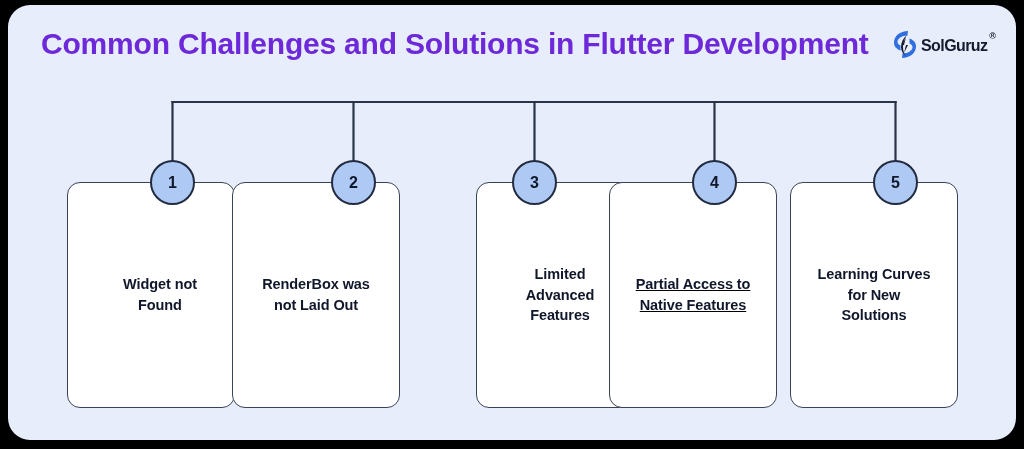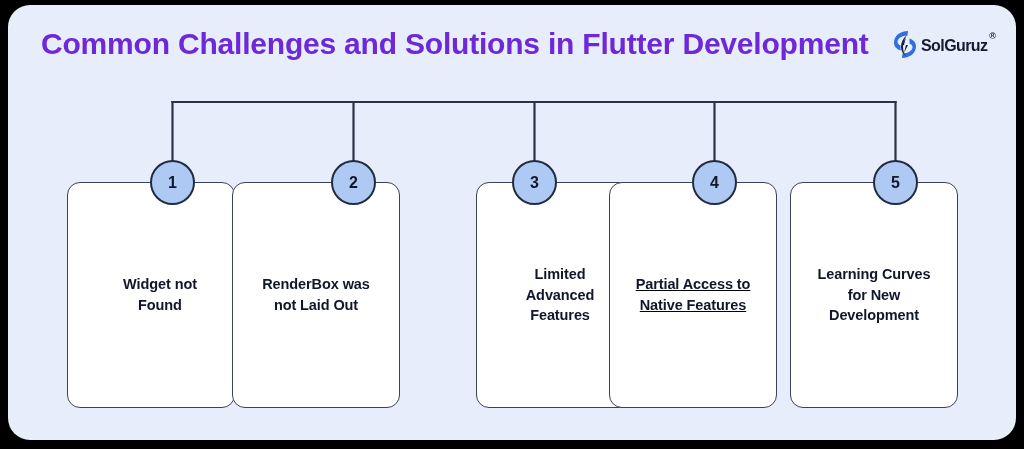--- a/index.html
+++ b/index.html
@@ -197,17 +197,17 @@
 Advanced
 Features</div>
     </div>
     <div class="card" style="left: 601px; text-decoration: underline;">
       <div class="card-label">Partial Access to
 Native Features</div>
     </div>
     <div class="card" style="left: 782px;">
       <div class="card-label">Learning Curves
 for New
-Development</div>
+Solutions</div>
     </div>
 
   </div>
 </div>
 
 </body></html>

